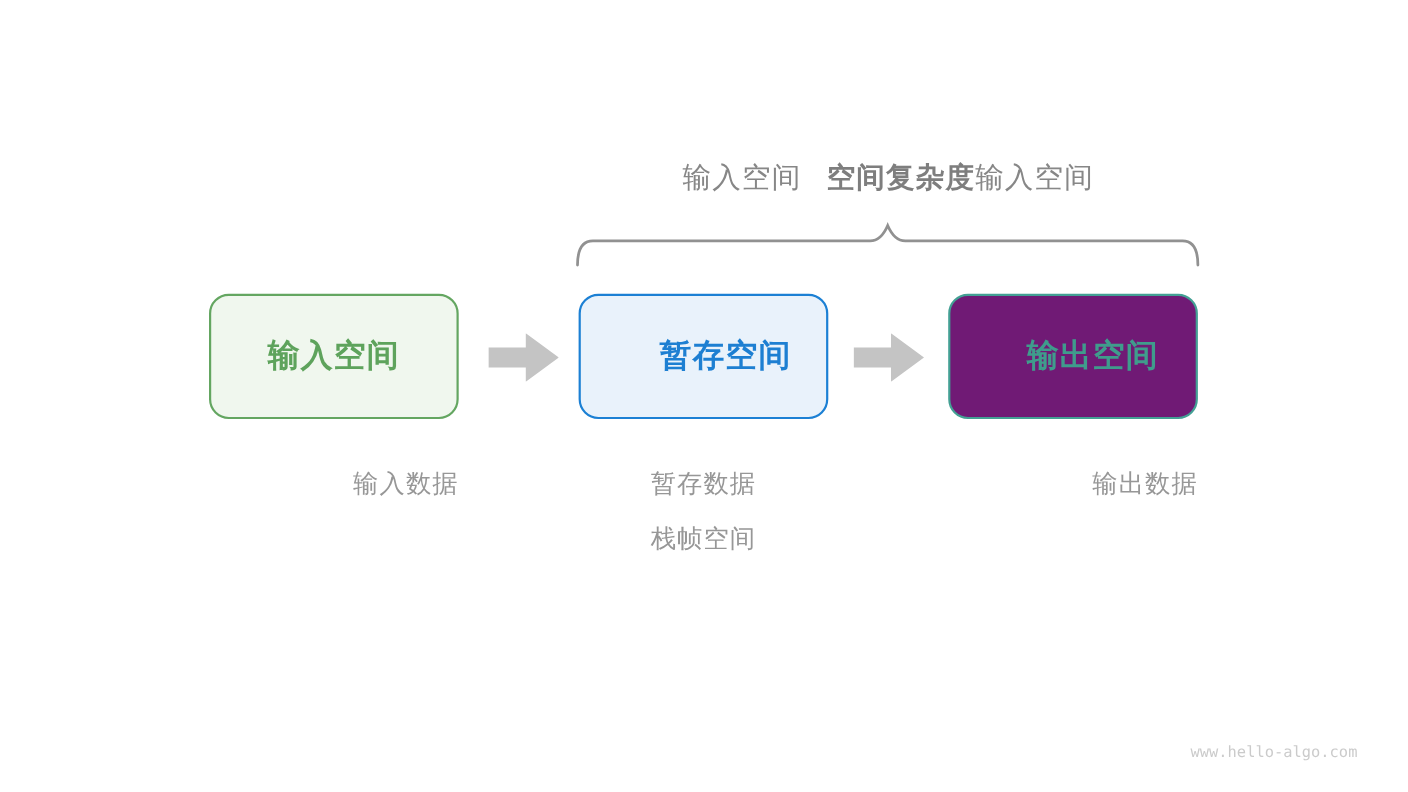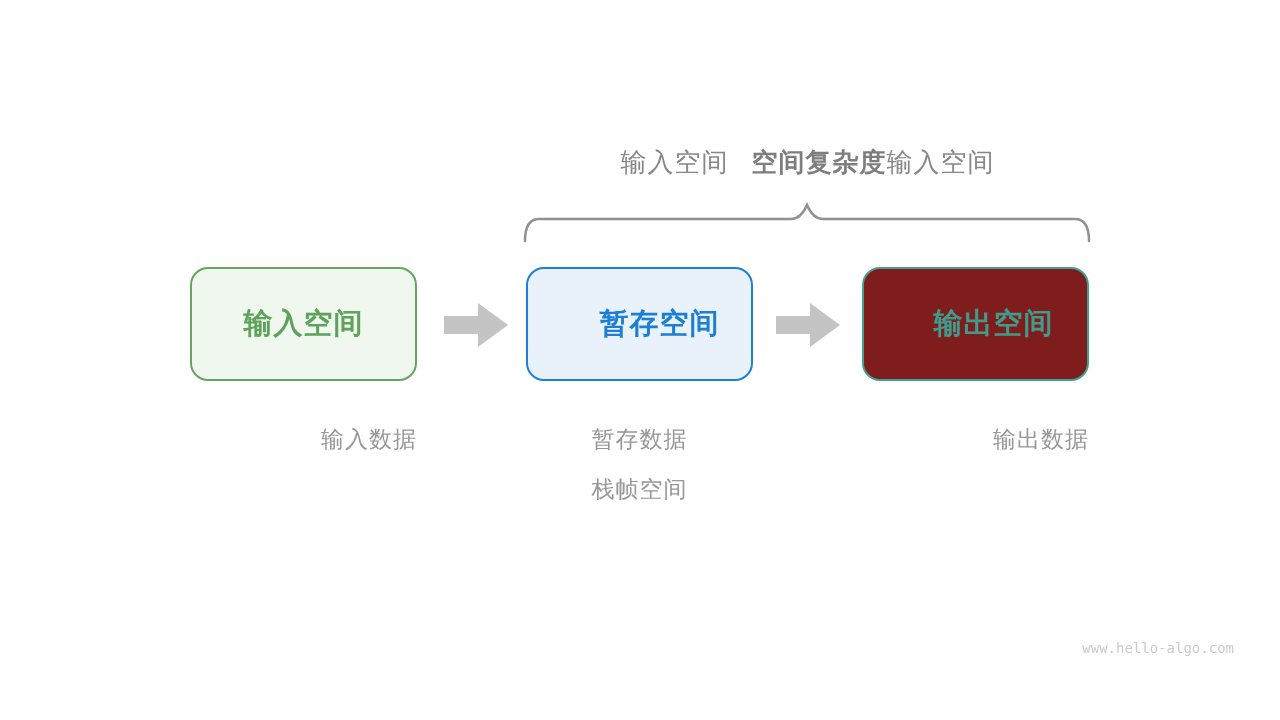--- a/index.html
+++ b/index.html
@@ -44,21 +44,21 @@
     box-sizing: border-box;
     display: flex;
     align-items: center;
     justify-content: center;
     font-size: 29px;
     font-weight: 700;
     letter-spacing: 1px;
   }
   .box-input  { left: 190px; border: 2.5px solid #64a661; background: #f0f7ee; color: #5ea35c; }
   .box-temp   { left: 526px; border: 2.5px solid #1c80d4; background: #e9f2fb; color: #1d7fd2; padding-left: 40px; }
-  .box-output { left: 862px; border: 2.5px solid #43a094; background: #7f1d1d; color: #3f9c8c; padding-left: 36px; }
+  .box-output { left: 862px; border: 2.5px solid #43a094; background: #701a75; color: #3f9c8c; padding-left: 36px; }
 
   
   .arrow { position: absolute; top: 303px; width: 64px; height: 44px; }
   .arrow-1 { left: 444px; }
   .arrow-2 { left: 776px; }
 
   
   .sublabel {
     position: absolute;
     width: 227px;
@@ -84,21 +84,21 @@
     font-size: 23px;
     color: #979797;
     letter-spacing: 1px;
     white-space: nowrap;
   }
 
   
   .watermark {
     position: absolute;
     right: 46px;
-    top: 640px;
+    top: 676px;
     font-family: "DejaVu Sans Mono", "Liberation Mono", monospace;
     font-size: 14px;
     color: #cbcbcb;
     white-space: nowrap;
   }
 </style>
 </head>
 <body>
 
 <div class="canvas">

